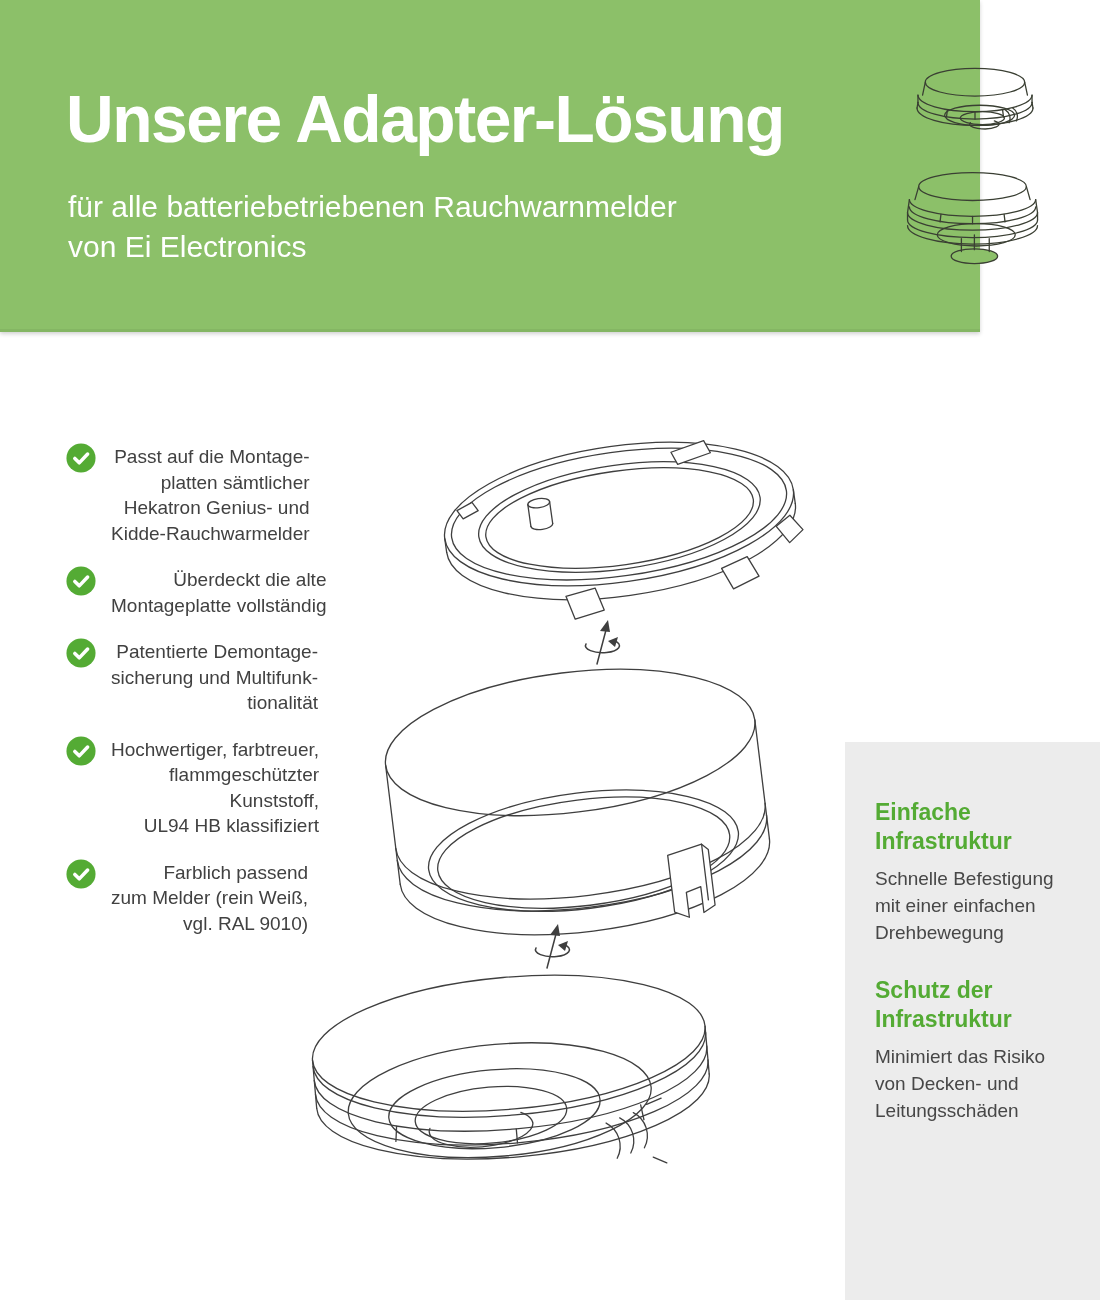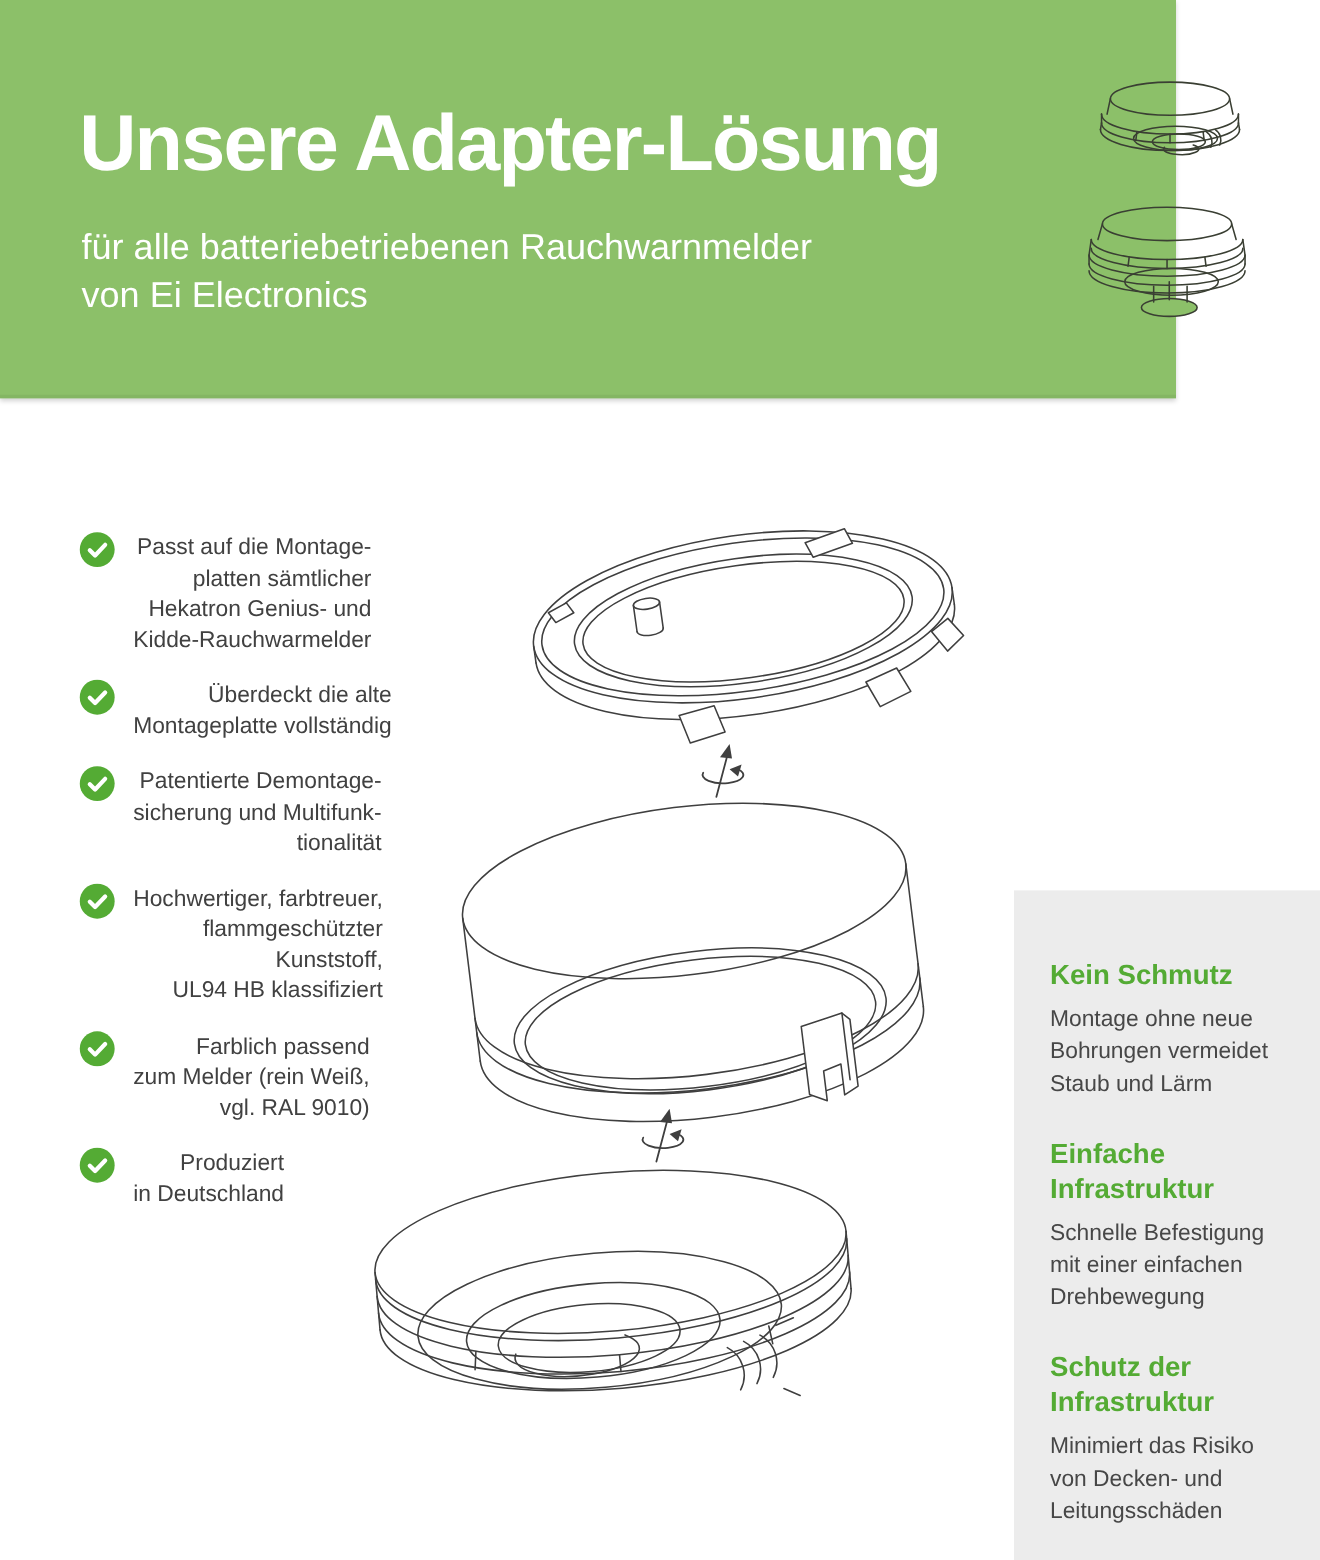--- a/index.html
+++ b/index.html
@@ -123,28 +123,20 @@
 UL94 HB klassifiziert</p>
     </li>
     <li class="feature">
       <svg class="check" viewBox="0 0 34 34">
         <circle cx="17" cy="17" r="16.5" fill="#54ab34"></circle>
         <path d="M10 17.5 L15 22.5 L24.5 12.5" stroke="#fff" stroke-width="4" fill="none" stroke-linecap="round" stroke-linejoin="round"></path>
       </svg>
       <p>Farblich passend
 zum Melder (rein Weiß,
 vgl. RAL 9010)</p>
-    </li>
-    <li class="feature">
-      <svg class="check" viewBox="0 0 34 34">
-        <circle cx="17" cy="17" r="16.5" fill="#54ab34"></circle>
-        <path d="M10 17.5 L15 22.5 L24.5 12.5" stroke="#fff" stroke-width="4" fill="none" stroke-linecap="round" stroke-linejoin="round"></path>
-      </svg>
-      <p>Produziert
-in Deutschland</p>
     </li>
   </ul>
 
   <svg class="art" style="left:430px;top:436px" width="380" height="200" viewBox="0 0 380 200" fill="none" stroke="#3f3f3f" stroke-width="1.3" stroke-linecap="round" stroke-linejoin="round">
     <g transform="rotate(-8 190 85)">
       <ellipse cx="190" cy="78" rx="176" ry="68" fill="#fff"></ellipse>
       <ellipse cx="190" cy="78" rx="169" ry="62"></ellipse>
       <ellipse cx="190" cy="81" rx="142" ry="52" fill="#fff"></ellipse>
       <ellipse cx="190" cy="82" rx="135" ry="47"></ellipse>
       <path d="M14,78 L14,92 M366,78 L366,92"></path>
@@ -201,26 +193,20 @@
       <ellipse cx="186" cy="134" rx="106" ry="39"></ellipse>
       <ellipse cx="182" cy="140" rx="76" ry="28"></ellipse>
       <path d="M120,148 A52,19 0 1 0 212,140"></path>
       <path d="M296,158 a26,26 0 0 1 8,36 M310,154 a26,26 0 0 1 8,36 M324,150 a26,26 0 0 1 8,36"></path>
       <path d="M338,143 l15,-5 M340,196 l13,7"></path>
     </g>
   </svg>
 
   <aside class="benefits">
     <section class="benefit">
-      <h3>Kein Schmutz</h3>
-      <p>Montage ohne neue
-Bohrungen vermeidet
-Staub und Lärm</p>
-    </section>
-    <section class="benefit">
       <h3>Einfache
 Infrastruktur</h3>
       <p>Schnelle Befestigung
 mit einer einfachen
 Drehbewegung</p>
     </section>
     <section class="benefit">
       <h3>Schutz der
 Infrastruktur</h3>
       <p>Minimiert das Risiko

